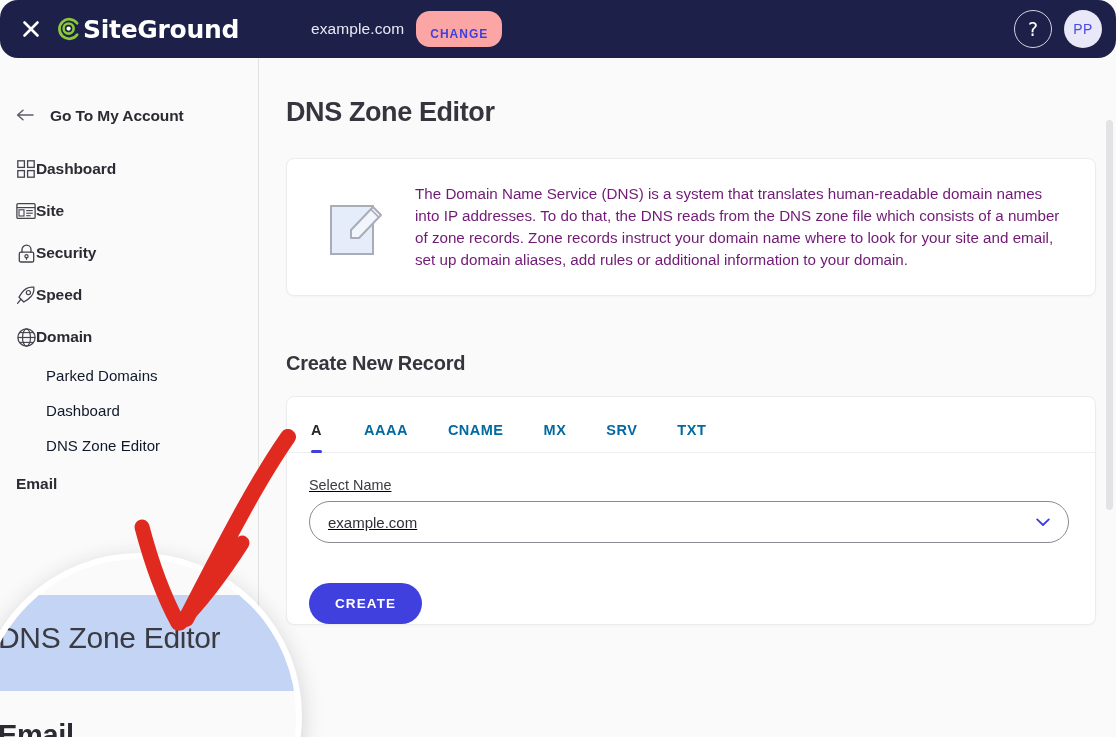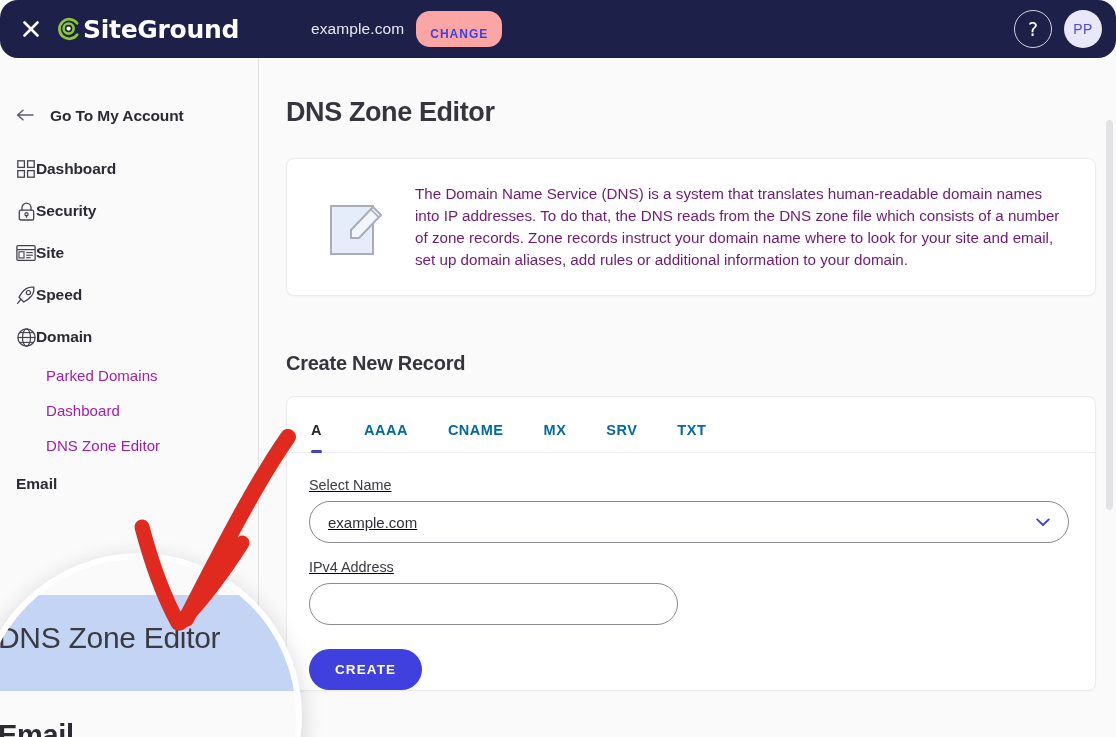--- a/index.html
+++ b/index.html
@@ -67,21 +67,21 @@
   .nav-back .arrow { color: #5e5e66; font-size: 17px; width: 18px; text-align: center;}
   .nav-back .label { color: #2b2b33; font-weight: 700; font-size: 15.5px; letter-spacing: -0.1px;}
 
   .nav-item {
     display: flex; align-items: center; 
     padding: 11px 0 11px 16px; cursor: pointer;
   }
   .nav-item .ic { width: 20px; height: 20px; flex: none; color: #43434d; display:flex; align-items:center; justify-content:center;}
   .nav-item .label { color: #2b2b33; font-weight: 700; font-size: 15.5px; letter-spacing: -0.1px; }
   .nav-sub {
-    padding: 9px 0 9px 46px; color: #a21caf;
+    padding: 9px 0 9px 46px; color: #0f172a;
     font-size: 15px; cursor: pointer; letter-spacing: 0.05px;
   }
   .nav-group-head {
     padding: 12px 0 8px 16px; color: #2b2b33;
     font-weight: 700; font-size: 15.5px;
   }
 
   
   .main {
     position: absolute; top: 58px; left: 260px; width: 856px; height: 679px;
@@ -241,42 +241,42 @@
           <rect x="10.6" y="0.8" width="6.6" height="6.6" stroke="#43434d" stroke-width="1.3" fill="none"></rect>
           <rect x="0.8" y="10.6" width="6.6" height="6.6" stroke="#43434d" stroke-width="1.3" fill="none"></rect>
           <rect x="10.6" y="10.6" width="6.6" height="6.6" stroke="#43434d" stroke-width="1.3" fill="none"></rect>
         </svg>
       </span>
       <span class="label">Dashboard</span>
     </div>
 
     <div class="nav-item">
       <span class="ic">
-        <svg width="17" height="19" viewBox="0 0 17 19" aria-hidden="true">
-          <path d="M4 8.2 V5.6 a4.5 4.5 0 0 1 9 0 V8.2" stroke="#43434d" stroke-width="1.3" fill="none" stroke-linecap="round"></path>
-          <rect x="1.3" y="8.2" width="14.4" height="9.8" rx="1.6" stroke="#43434d" stroke-width="1.3" fill="none"></rect>
-          <circle cx="8.5" cy="12.3" r="1.6" stroke="#43434d" stroke-width="1.2" fill="none"></circle>
-          <line x1="8.5" y1="13.6" x2="8.5" y2="15.3" stroke="#43434d" stroke-width="1.2" stroke-linecap="round"></line>
-        </svg>
-      </span>
-      <span class="label">Security</span>
-    </div>
-
-    <div class="nav-item">
-      <span class="ic">
         <svg width="20" height="18" viewBox="0 0 20 18" aria-hidden="true">
           <rect x="0.9" y="1.6" width="18.2" height="14.8" rx="1.2" stroke="#43434d" stroke-width="1.3" fill="none"></rect>
           <line x1="0.9" y1="5.6" x2="19.1" y2="5.6" stroke="#43434d" stroke-width="1.2"></line>
           <rect x="3" y="7.8" width="5" height="6.2" stroke="#43434d" stroke-width="1.1" fill="none"></rect>
           <line x1="10.2" y1="8.6" x2="16.8" y2="8.6" stroke="#43434d" stroke-width="1.1"></line>
           <line x1="10.2" y1="11.2" x2="16.8" y2="11.2" stroke="#43434d" stroke-width="1.1"></line>
           <line x1="10.2" y1="13.7" x2="14.6" y2="13.7" stroke="#43434d" stroke-width="1.1"></line>
         </svg>
       </span>
       <span class="label">Site</span>
+    </div>
+
+    <div class="nav-item">
+      <span class="ic">
+        <svg width="17" height="19" viewBox="0 0 17 19" aria-hidden="true">
+          <path d="M4 8.2 V5.6 a4.5 4.5 0 0 1 9 0 V8.2" stroke="#43434d" stroke-width="1.3" fill="none" stroke-linecap="round"></path>
+          <rect x="1.3" y="8.2" width="14.4" height="9.8" rx="1.6" stroke="#43434d" stroke-width="1.3" fill="none"></rect>
+          <circle cx="8.5" cy="12.3" r="1.6" stroke="#43434d" stroke-width="1.2" fill="none"></circle>
+          <line x1="8.5" y1="13.6" x2="8.5" y2="15.3" stroke="#43434d" stroke-width="1.2" stroke-linecap="round"></line>
+        </svg>
+      </span>
+      <span class="label">Security</span>
     </div>
 
     <div class="nav-item">
       <span class="ic">
         <svg width="20" height="20" viewBox="0 0 20 20" aria-hidden="true">
           <path d="M17.8 2.2 C13 1.6 8.4 4 5.6 8.1 L3 12.2 L7.8 17 L11.9 14.4 C16 11.6 18.4 7 17.8 2.2 Z" stroke="#43434d" stroke-width="1.3" fill="none" stroke-linejoin="round"></path>
           <circle cx="12.4" cy="7.6" r="2.1" stroke="#43434d" stroke-width="1.2" fill="none"></circle>
           <path d="M4.8 14.4 L1.6 18.4" stroke="#43434d" stroke-width="1.25" stroke-linecap="round"></path>
         </svg>
       </span>
@@ -343,24 +343,20 @@
                 <svg width="14" height="9" viewBox="0 0 14 9" aria-hidden="true">
                   <path d="M1.2 1.4 L7 7 L12.8 1.4" stroke="#3f3fe0" stroke-width="1.9" fill="none" stroke-linecap="round" stroke-linejoin="round"></path>
                 </svg>
               </span>
             </div>
           </div>
 
         </div>
 
         <div class="form-row" style="margin-top:16px;">
-          <div class="field">
-            <span class="field-label">IPv4 Address</span>
-            <div class="text-box" placeholder=""></div>
-          </div>
           <div class="field"></div>
         </div>
 
         <button class="create-btn">CREATE</button>
       </div>
     </div>
 
     <div class="vscroll"></div>
   </div>
 

